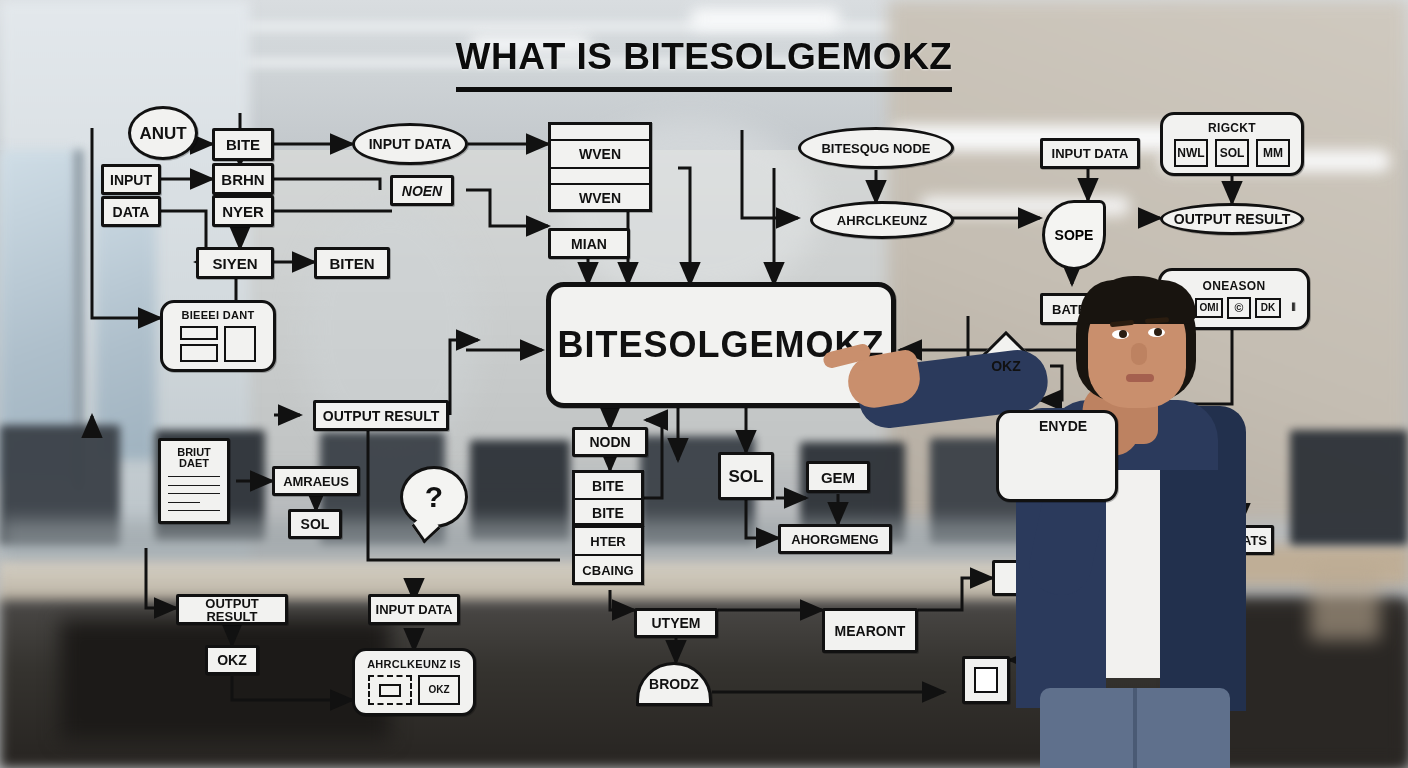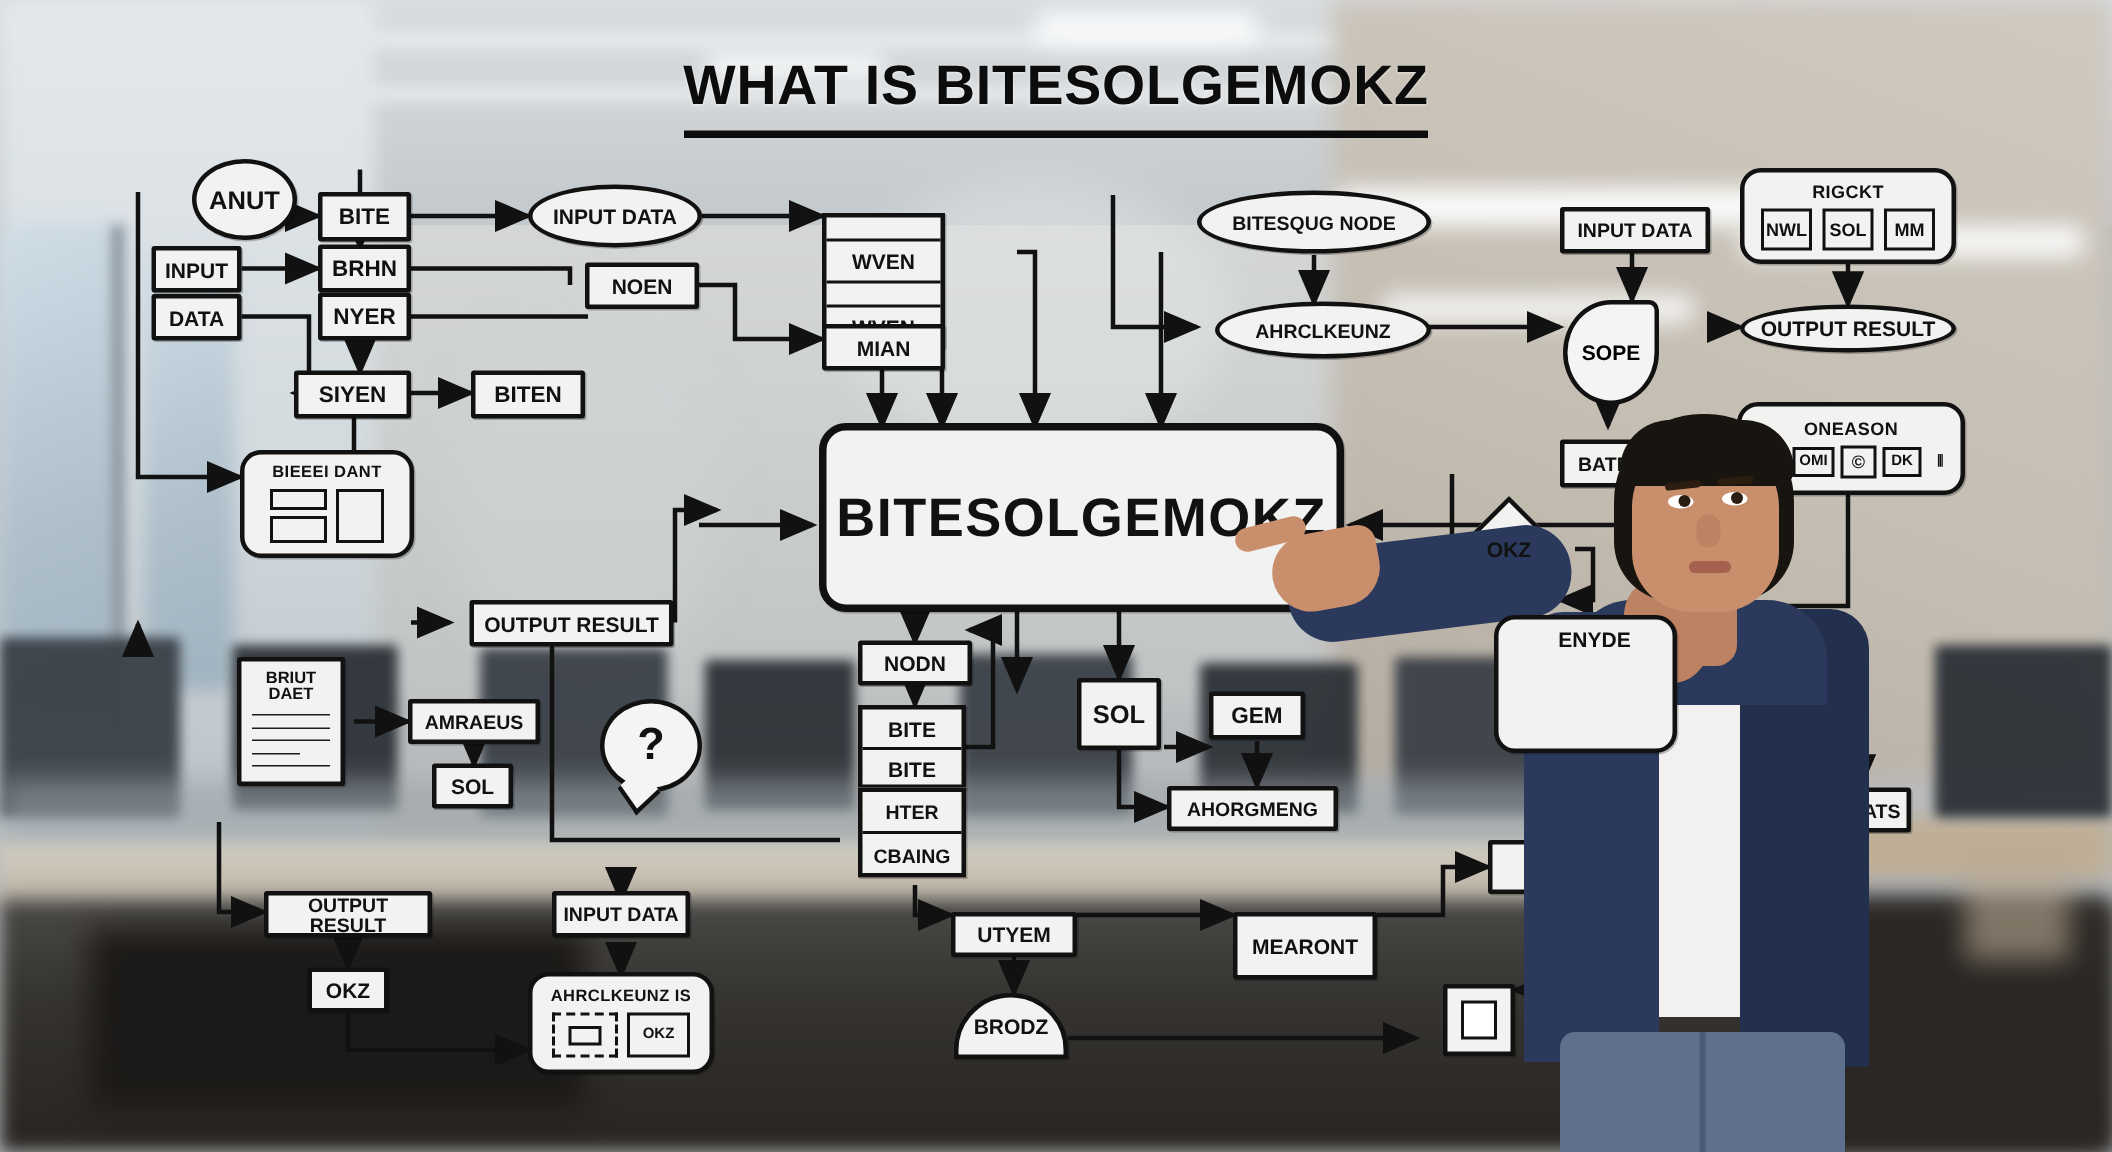--- a/index.html
+++ b/index.html
@@ -298,29 +298,29 @@
 <div class="node round" style="left:128px;top:106px;width:70px;height:54px;font-size:17px;">ANUT</div>
 <div class="node box" style="left:212px;top:128px;width:62px;height:33px;font-size:15px;">BITE</div>
 <div class="node box" style="left:101px;top:164px;width:60px;height:31px;font-size:14px;">INPUT</div>
 <div class="node box" style="left:212px;top:163px;width:62px;height:32px;font-size:15px;">BRHN</div>
 <div class="node box" style="left:101px;top:196px;width:60px;height:31px;font-size:14px;">DATA</div>
 <div class="node box" style="left:212px;top:195px;width:62px;height:32px;font-size:15px;">NYER</div>
 <div class="node box" style="left:196px;top:247px;width:78px;height:32px;font-size:15px;">SIYEN</div>
 <div class="node box" style="left:314px;top:247px;width:76px;height:32px;font-size:15px;">BITEN</div>
 
 <div class="node round" style="left:352px;top:123px;width:116px;height:42px;font-size:14px;">INPUT DATA</div>
-<div class="node box" style="left:390px;top:175px;width:76px;height:31px;font-size:14px;">NOEN</div>
-
-<div class="stack" style="left:548px;top:122px;width:82px;height:90px;margin-top:20px;">
+<div class="node box" style="left:390px;top:175px;width:64px;height:31px;font-size:14px;font-style:italic;">NOEN</div>
+
+<div class="stack" style="left:548px;top:122px;width:104px;height:90px;">
   <div class="stack-row" style="height:16px;"></div>
   <div class="stack-row" style="height:28px;font-size:14px;">WVEN</div>
   <div class="stack-row" style="height:16px;"></div>
   <div class="stack-row" style="height:26px;font-size:14px;">WVEN</div>
 </div>
-<div class="node box" style="left:548px;top:216px;width:82px;height:31px;font-size:14px;">MIAN</div>
+<div class="node box" style="left:548px;top:228px;width:82px;height:31px;font-size:14px;">MIAN</div>
 
 <div class="node round" style="left:798px;top:127px;width:156px;height:42px;font-size:13px;">BITESQUG NODE</div>
 <div class="node round" style="left:810px;top:201px;width:144px;height:38px;font-size:13px;">AHRCLKEUNZ</div>
 <div class="node box" style="left:1040px;top:138px;width:100px;height:31px;font-size:13px;">INPUT DATA</div>
 <div class="sope" style="left:1042px;top:200px;">SOPE</div>
 
 <div class="node rounded panel" style="left:1160px;top:112px;width:144px;height:64px;">
   <div class="panel-title">RIGCKT</div>
   <div class="panel-row">
     <div class="mini" style="width:34px;height:28px;">NWL</div>

